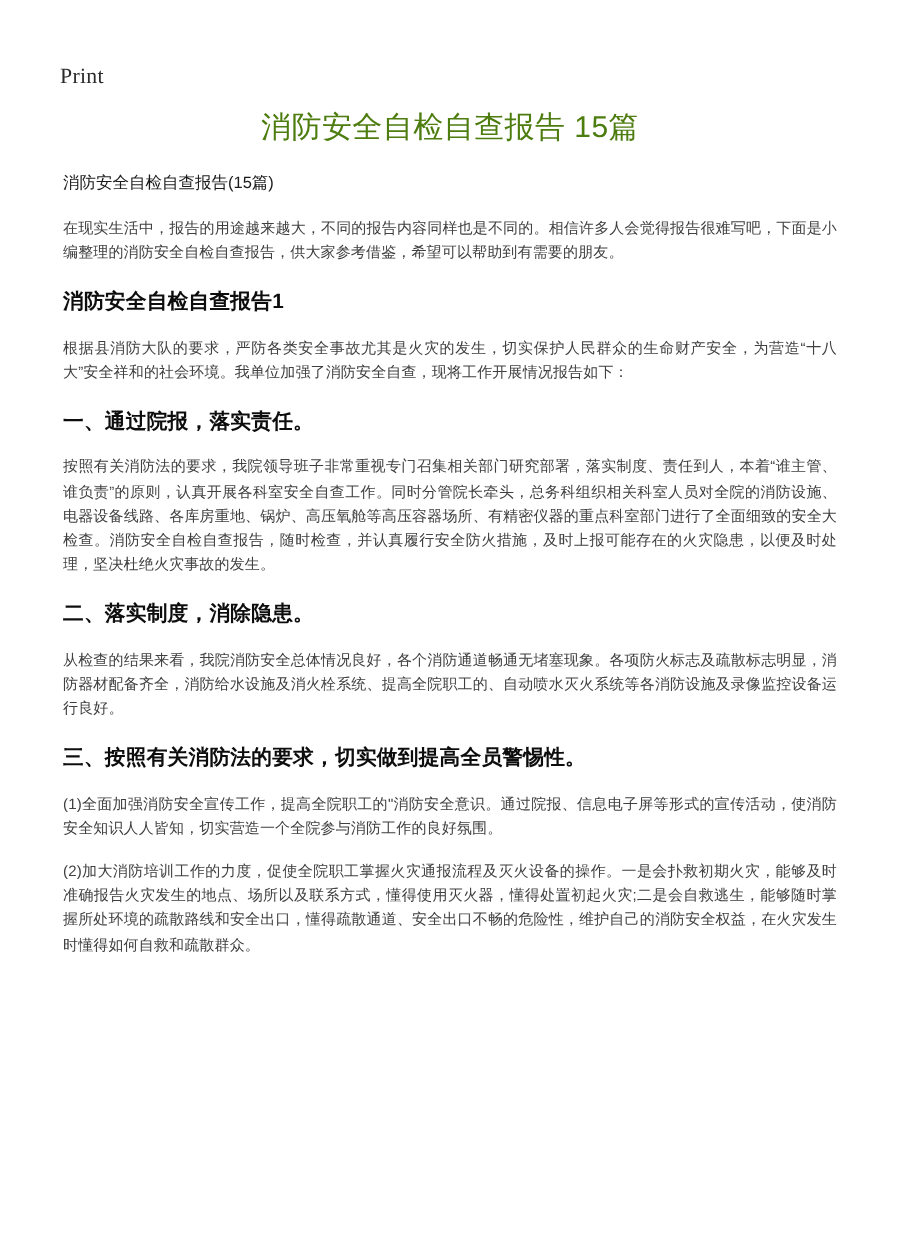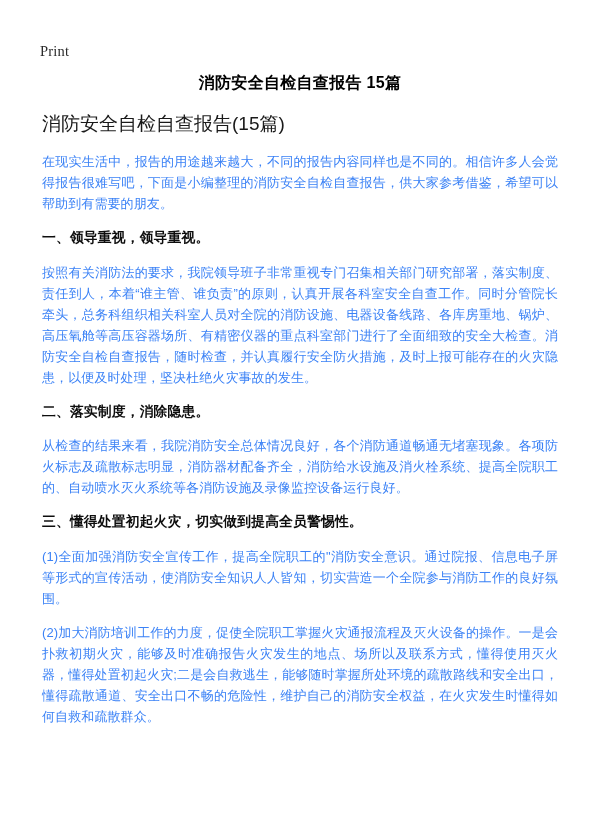--- a/index.html
+++ b/index.html
@@ -26,40 +26,40 @@
     color: #2b2b2b;
     letter-spacing: 0.2px;
   }
   .content {
     position: absolute;
     left: 42px;
     top: 72px;
     width: 516px;
   }
   .doc-title {
-    font-size: 16px;
-    font-weight: 700;
+    font-size: 20px;
+    font-weight: 400;
     text-align: center;
-    color: #000000;
+    color: #4d7c0f;
     line-height: 1.35;
     margin: 0 0 16px 0;
     letter-spacing: 0.3px;
   }
   .subtitle {
-    font-size: 19px;
+    font-size: 11px;
     line-height: 1.45;
     margin: 0 0 14px 0;
     color: #1a1a1a;
   }
   p.body-para {
-    font-size: 13px;
+    font-size: 10px;
     line-height: 1.62;
     margin: 0 0 13px 0;
     text-align: justify;
-    color: #3b82f6;
+    color: #404040;
     letter-spacing: 0.1px;
   }
   h3.sec-heading {
     font-size: 13.8px;
     font-weight: 700;
     line-height: 1.55;
     margin: 0 0 13px 0;
     color: #0d0d0d;
     letter-spacing: 0.15px;
   }
@@ -72,23 +72,25 @@
   <div class="print-label">Print</div>
 
   <div class="content">
 
     <h1 class="doc-title">消防安全自检自查报告 15篇</h1>
 
     <div class="subtitle">消防安全自检自查报告(15篇)</div>
 
     <div id="blocks-container">
         <p class="body-para">在现实生活中，报告的用途越来越大，不同的报告内容同样也是不同的。相信许多人会觉得报告很难写吧，下面是小编整理的消防安全自检自查报告，供大家参考借鉴，希望可以帮助到有需要的朋友。</p>
-        <h3 class="sec-heading">一、领导重视，领导重视。</h3>
+        <h3 class="sec-heading">消防安全自检自查报告1</h3>
+        <p class="body-para">根据县消防大队的要求，严防各类安全事故尤其是火灾的发生，切实保护人民群众的生命财产安全，为营造“十八大”安全祥和的社会环境。我单位加强了消防安全自查，现将工作开展情况报告如下：</p>
+        <h3 class="sec-heading">一、通过院报，落实责任。</h3>
         <p class="body-para">按照有关消防法的要求，我院领导班子非常重视专门召集相关部门研究部署，落实制度、责任到人，本着“谁主管、谁负责”的原则，认真开展各科室安全自查工作。同时分管院长牵头，总务科组织相关科室人员对全院的消防设施、电器设备线路、各库房重地、锅炉、高压氧舱等高压容器场所、有精密仪器的重点科室部门进行了全面细致的安全大检查。消防安全自检自查报告，随时检查，并认真履行安全防火措施，及时上报可能存在的火灾隐患，以便及时处理，坚决杜绝火灾事故的发生。</p>
         <h3 class="sec-heading">二、落实制度，消除隐患。</h3>
         <p class="body-para">从检查的结果来看，我院消防安全总体情况良好，各个消防通道畅通无堵塞现象。各项防火标志及疏散标志明显，消防器材配备齐全，消防给水设施及消火栓系统、提高全院职工的、自动喷水灭火系统等各消防设施及录像监控设备运行良好。</p>
-        <h3 class="sec-heading">三、懂得处置初起火灾，切实做到提高全员警惕性。</h3>
+        <h3 class="sec-heading">三、按照有关消防法的要求，切实做到提高全员警惕性。</h3>
         <p class="body-para">(1)全面加强消防安全宣传工作，提高全院职工的"消防安全意识。通过院报、信息电子屏等形式的宣传活动，使消防安全知识人人皆知，切实营造一个全院参与消防工作的良好氛围。</p>
         <p class="body-para">(2)加大消防培训工作的力度，促使全院职工掌握火灾通报流程及灭火设备的操作。一是会扑救初期火灾，能够及时准确报告火灾发生的地点、场所以及联系方式，懂得使用灭火器，懂得处置初起火灾;二是会自救逃生，能够随时掌握所处环境的疏散路线和安全出口，懂得疏散通道、安全出口不畅的危险性，维护自己的消防安全权益，在火灾发生时懂得如何自救和疏散群众。</p>
       </div>
 
   </div>
 </div>
 
 </body></html>

